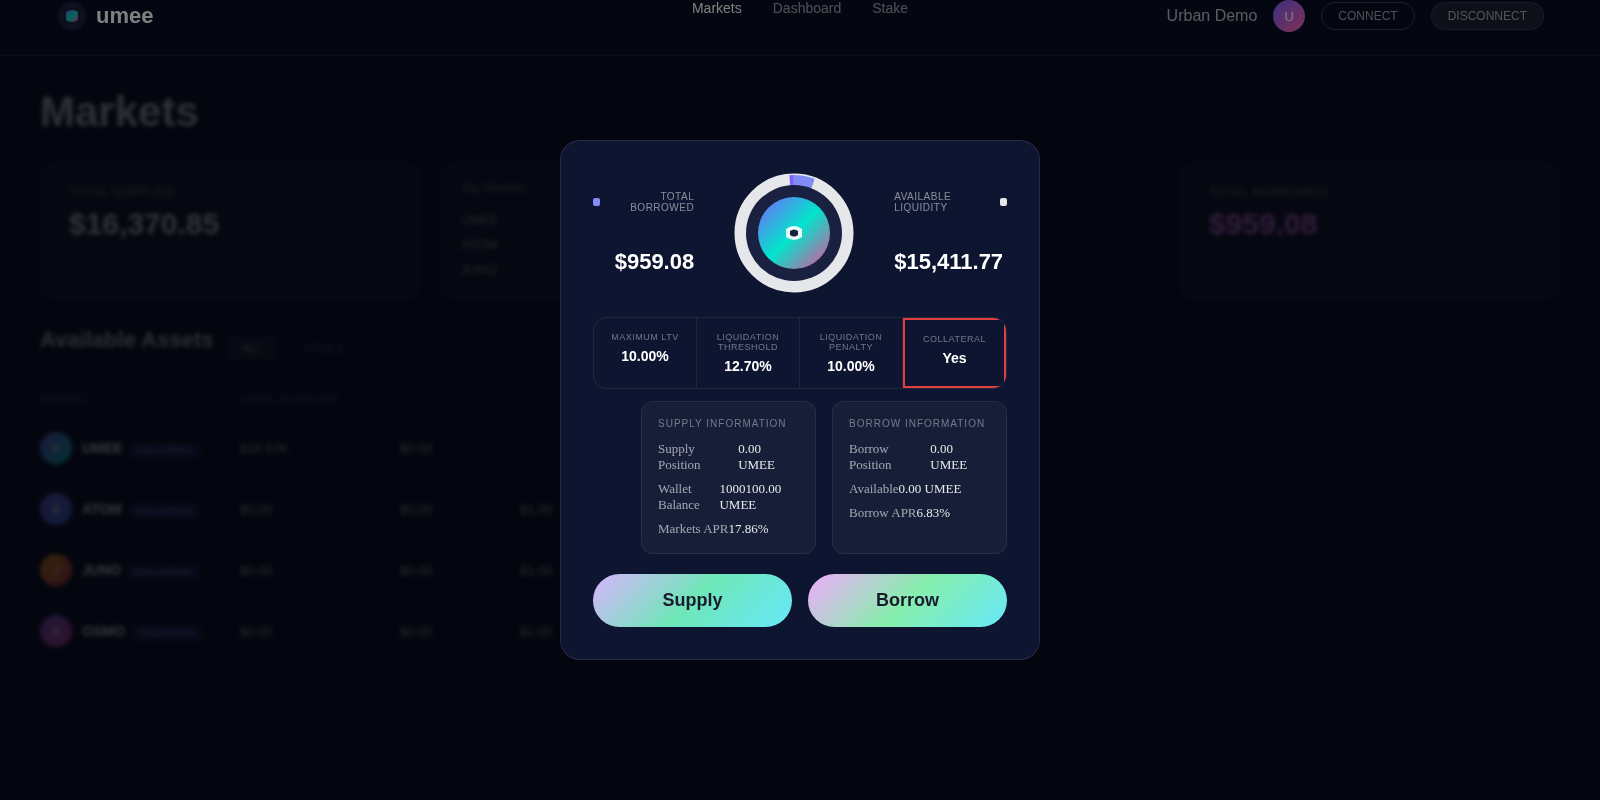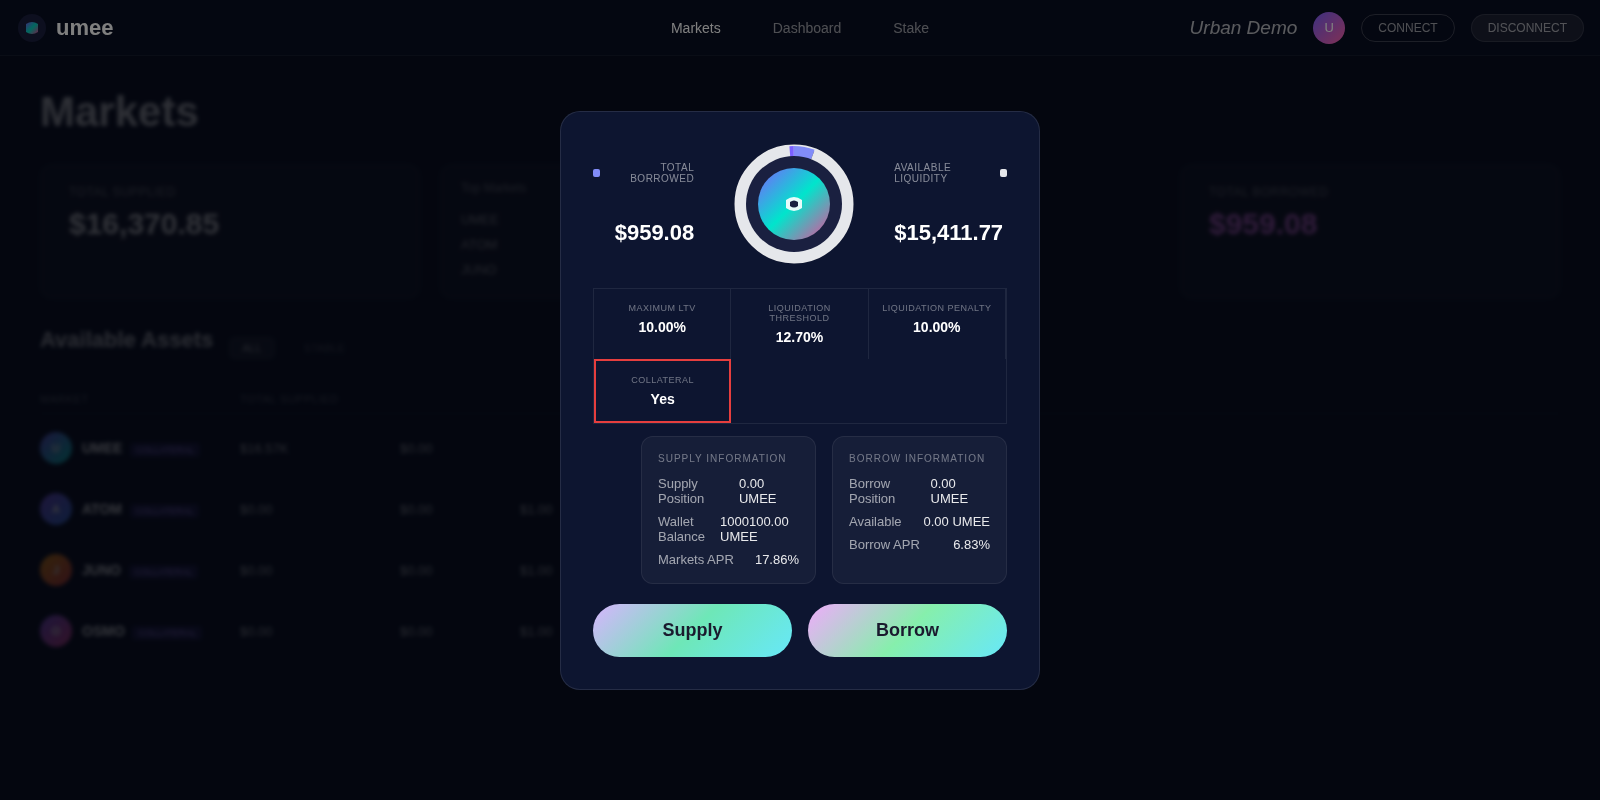--- a/index.html
+++ b/index.html
@@ -9,64 +9,63 @@
       background: #080d1f;
       font-family: 'Segoe UI', Arial, sans-serif;
       color: #fff;
       overflow: hidden;
       position: relative;
     }
 
     
     .navbar {
       display: flex;
-      align-items: center;
+      align-items: flex-start;
       justify-content: space-between;
-      padding: 0 16px;
+      padding: 0 56px;
       height: 56px;
       background: rgba(10,15,35,0.95);
       border-bottom: 1px solid rgba(255,255,255,0.05);
       position: relative;
       z-index: 10;
     }
     .nav-logo {
       display: flex;
       align-items: center;
       gap: 8px;
       font-size: 22px;
       font-weight: 700;
       color: #fff;
     }
     .nav-logo-icon {
       width: 32px;
       height: 32px;
     }
     .nav-links {
       display: flex;
-      gap: 52px;
+      gap: 31px;
       position: absolute;
       left: 50%;
       transform: translateX(-50%);
     }
     .nav-link {
       font-size: 14px;
       color: rgba(255,255,255,0.6);
       cursor: pointer;
       text-decoration: none;
     }
     .nav-link.active { color: #fff; }
     .nav-right {
       display: flex;
       align-items: center;
       gap: 16px;
     }
     .nav-user {
-      font-size: 19px;
+      font-size: 16px;
       color: rgba(255,255,255,0.7);
-      font-style: italic;
     }
     .nav-avatar {
       width: 32px;
       height: 32px;
       border-radius: 50%;
       background: linear-gradient(135deg, #7b61ff, #ff61ab);
       display: flex;
       align-items: center;
       justify-content: center;
       font-size: 13px;
@@ -296,24 +295,24 @@
       border-radius: 50%;
       background: linear-gradient(135deg, #7b61ff 0%, #00e5cc 50%, #ec4899 100%);
       display: flex;
       align-items: center;
       justify-content: center;
     }
 
     
     .modal-metrics {
       display: grid;
-      grid-template-columns: 1fr 1fr 1fr;
+      grid-template-columns: 1fr 1fr 1fr 1fr;
       gap: 0;
       border: 1px solid rgba(255,255,255,0.08);
-      border-radius: 0;
+      border-radius: 14px;
       overflow: hidden;
       margin-bottom: 12px;
     }
     .metric-cell {
       padding: 14px 12px;
       text-align: center;
       border-right: 1px solid rgba(255,255,255,0.08);
     }
     .metric-cell:last-child { border-right: none; }
     .metric-label {
@@ -345,23 +344,23 @@
     }
     .info-panel-title {
       font-size: 10px;
       color: rgba(255,255,255,0.4);
       text-transform: uppercase;
       letter-spacing: 1px;
       margin-bottom: 12px;
     }
     .info-row {
       display: flex;
-      justify-content: space-between;
       align-items: center;
       margin-bottom: 8px;
+      font-family: Liberation Serif, serif;
     }
     .info-row:last-child { margin-bottom: 0; }
     .info-key {
       font-size: 13px;
       color: rgba(255,255,255,0.6);
     }
     .info-val {
       font-size: 13px;
       color: rgba(255,255,255,0.9);
       font-weight: 500;

